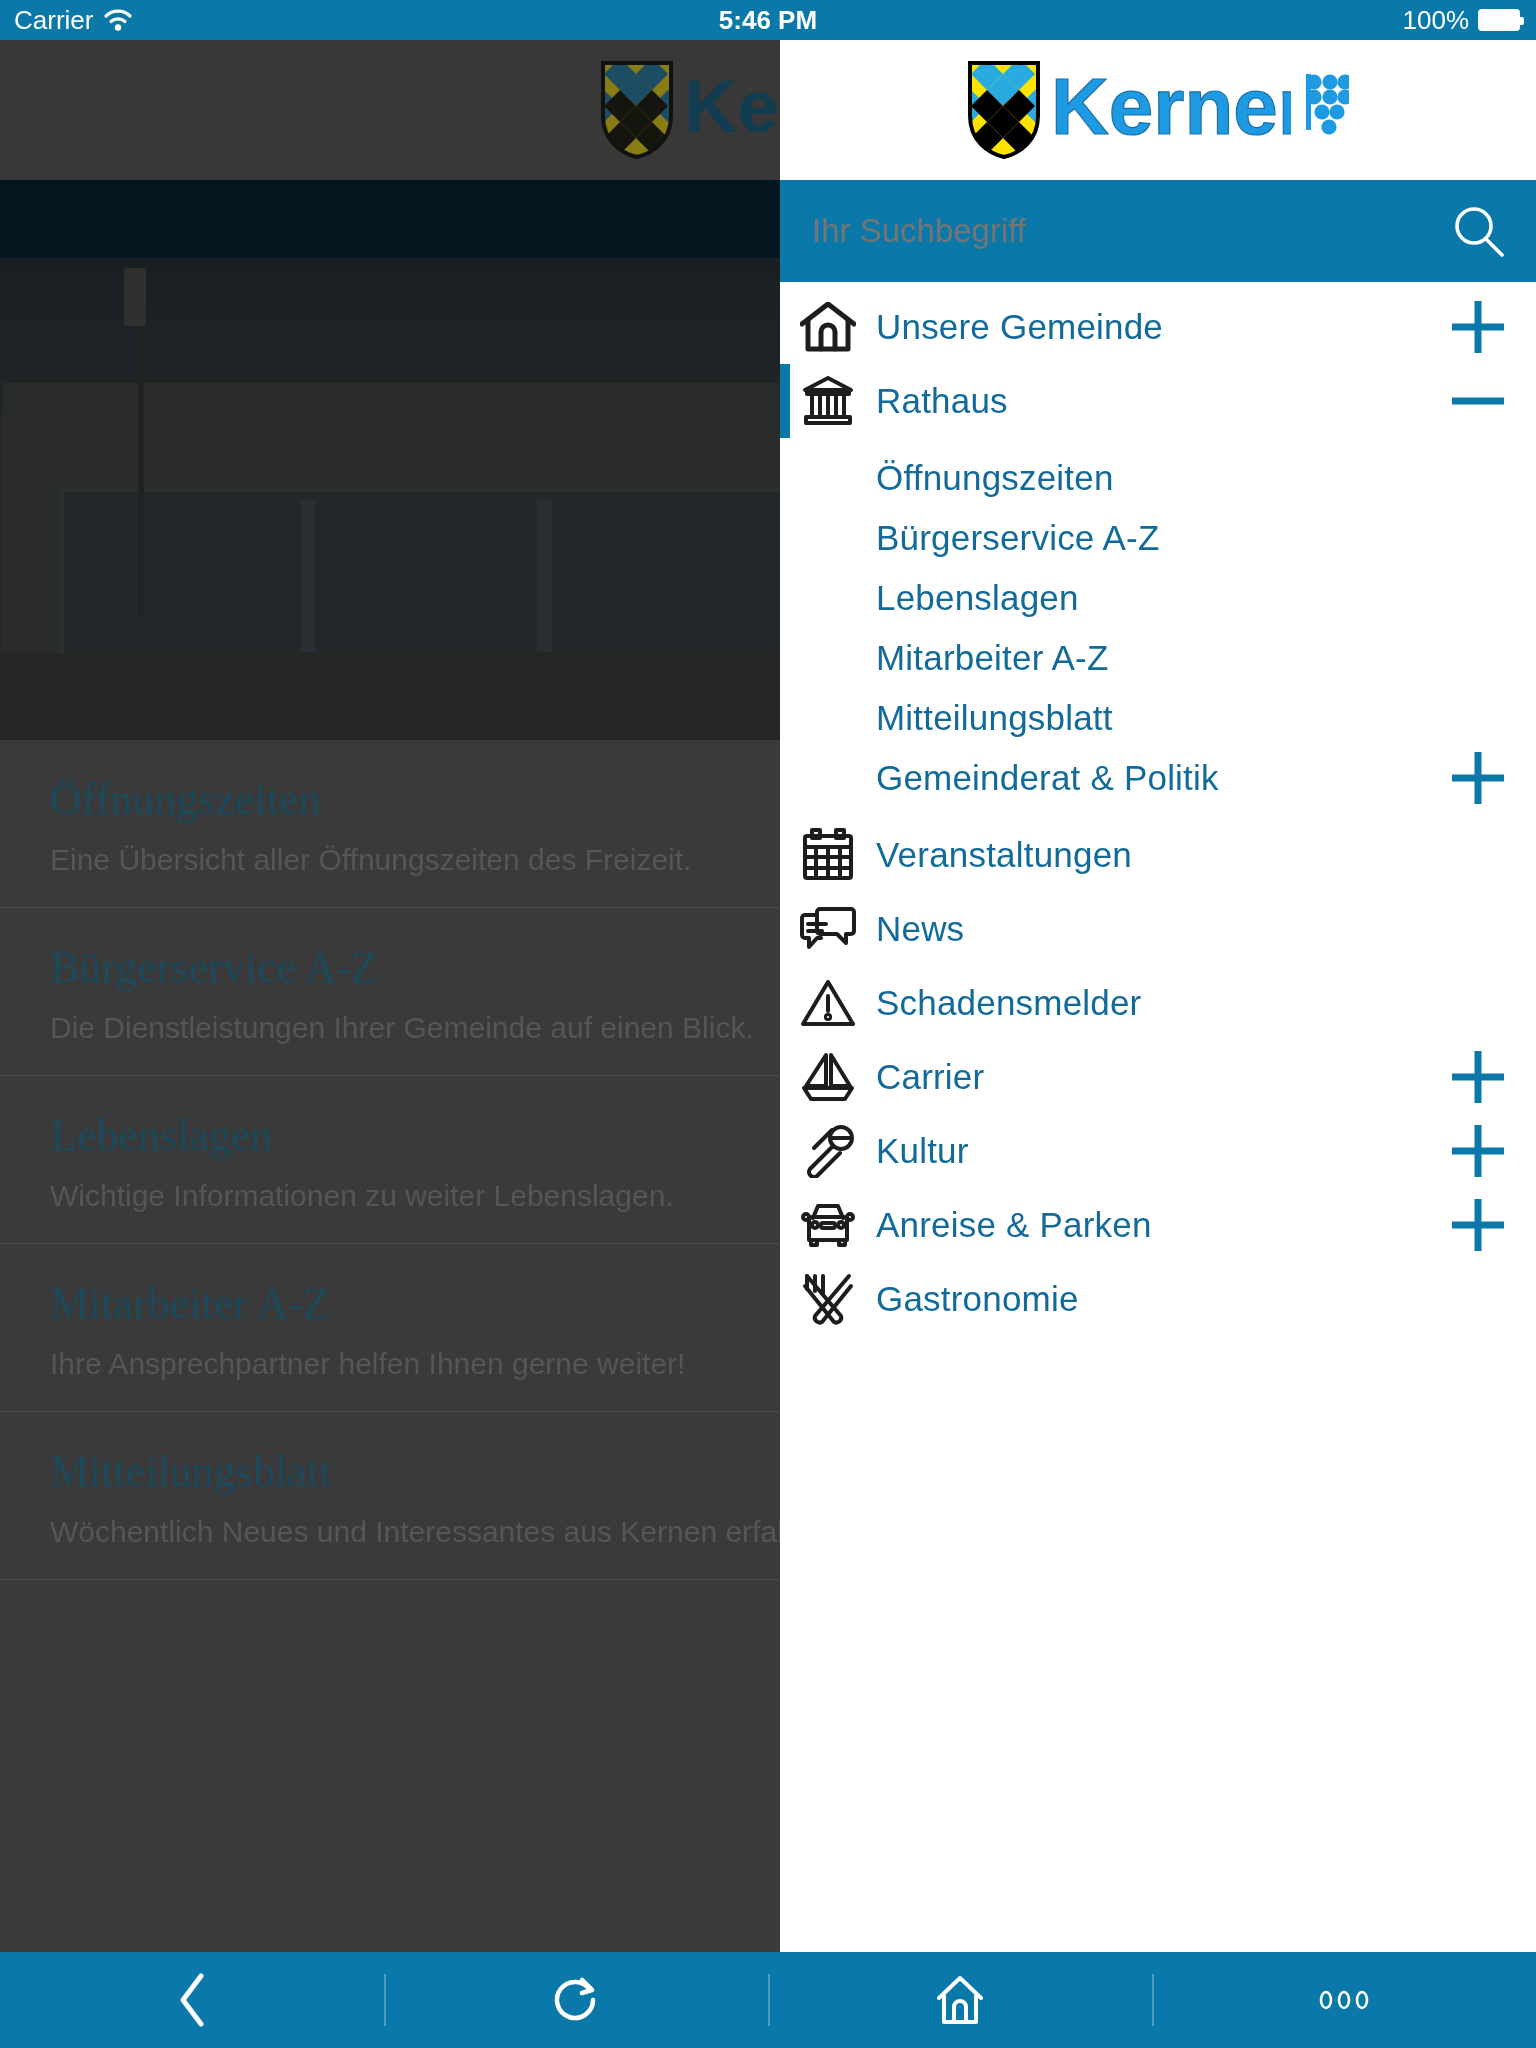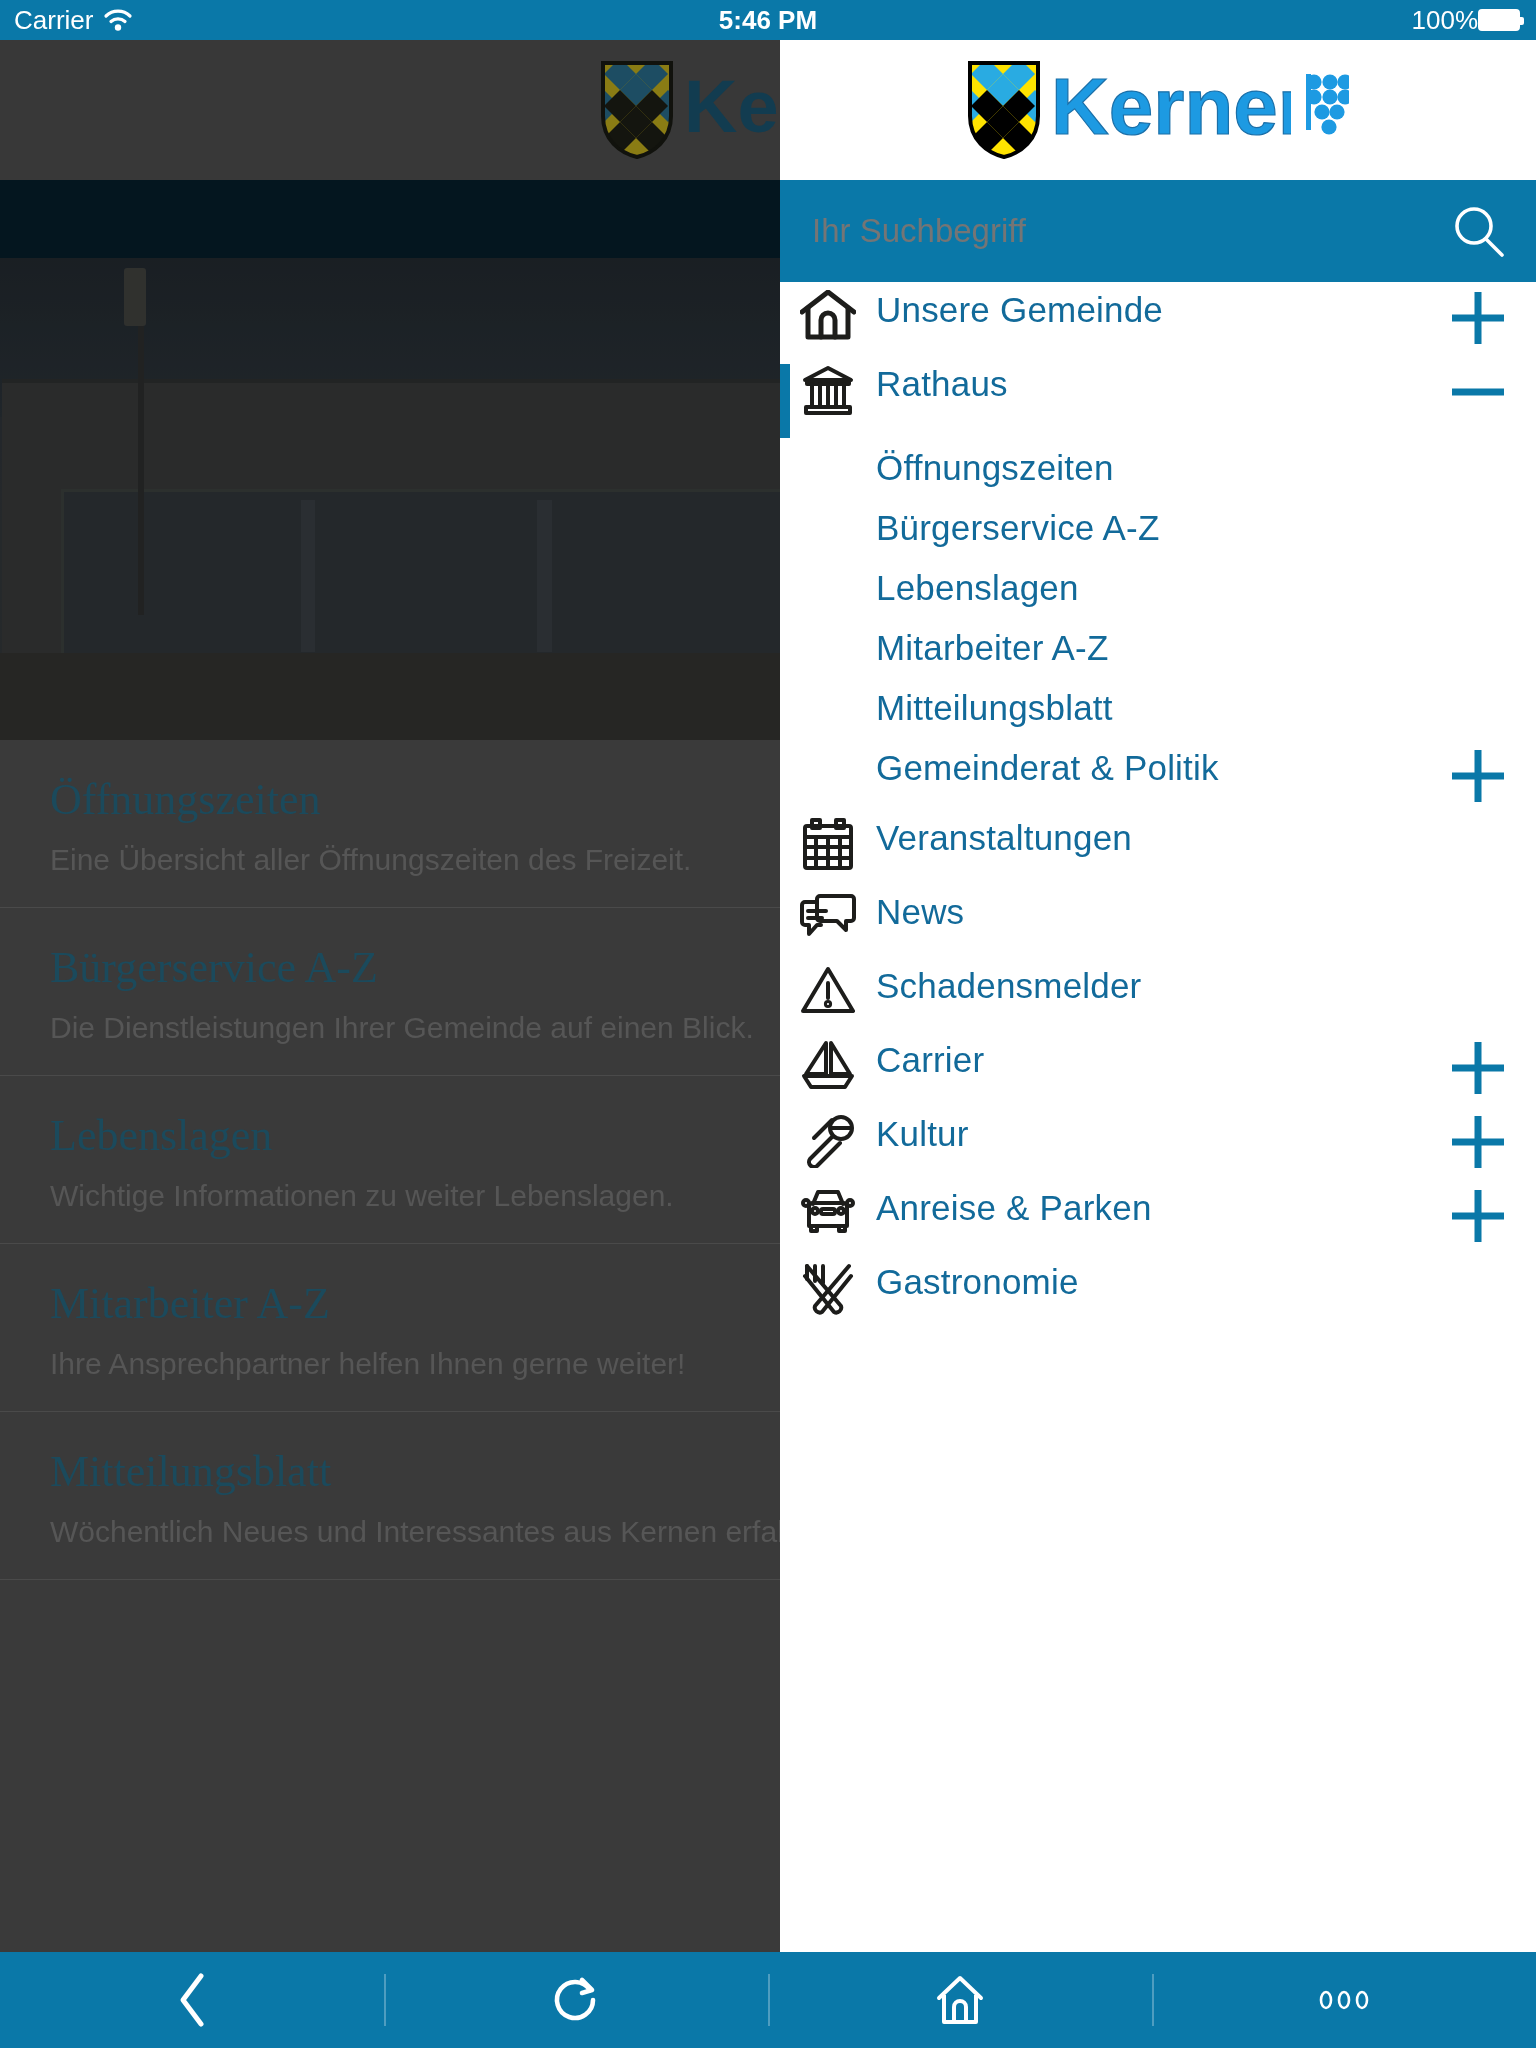--- a/index.html
+++ b/index.html
@@ -11,21 +11,21 @@
   #app { position: relative; width: 1536px; height: 2048px; }
 
   
   .statusbar {
     position: absolute; top: 0; left: 0; width: 1536px; height: 40px;
     background: #0a78a8; color: #fff;
     display: flex; align-items: center; font-size: 26px;
   }
   .sb-left { position: absolute; left: 14px; display: flex; align-items: center; gap: 10px; }
   .sb-center { position: absolute; left: 0; width: 100%; text-align: center; font-weight: 600; }
-  .sb-right { position: absolute; right: 16px; display: flex; align-items: center; }
+  .sb-right { position: absolute; right: 16px; display: flex; align-items: center; gap: 9px; }
   .batt {
     width: 42px; height: 22px; border: 2px solid #fff; border-radius: 4px;
     position: relative; background: #fff;
   }
   .batt::after {
     content: ""; position: absolute; right: -6px; top: 6px;
     width: 4px; height: 8px; background: #fff; border-radius: 0 2px 2px 0;
   }
 
   
@@ -131,21 +131,21 @@
     background: #fff;
   }
   .menu-search {
     height: 102px; background: #0a78a8; display: flex; align-items: center;
     padding: 0 30px 0 32px; justify-content: space-between;
   }
   .menu-search .ph { color: #fff; font-size: 33px; }
   .menu-list { padding-top: 8px; }
 
   .mi {
-    position: relative; display: flex; align-items: flex-start;
+    position: relative; display: flex; align-items: center;
     height: 74px; padding: 0 30px 0 0;
   }
   .mi .active-bar {
     position: absolute; left: 0; top: 0; width: 10px; height: 74px; background: #0a78a8;
   }
   .mi .ic {
     width: 96px; min-width: 96px; display: flex; align-items: center; justify-content: center;
   }
   .mi .lbl {
     flex: 1; font-size: 35px; color: #126a9a; font-weight: 400; letter-spacing: .2px;

